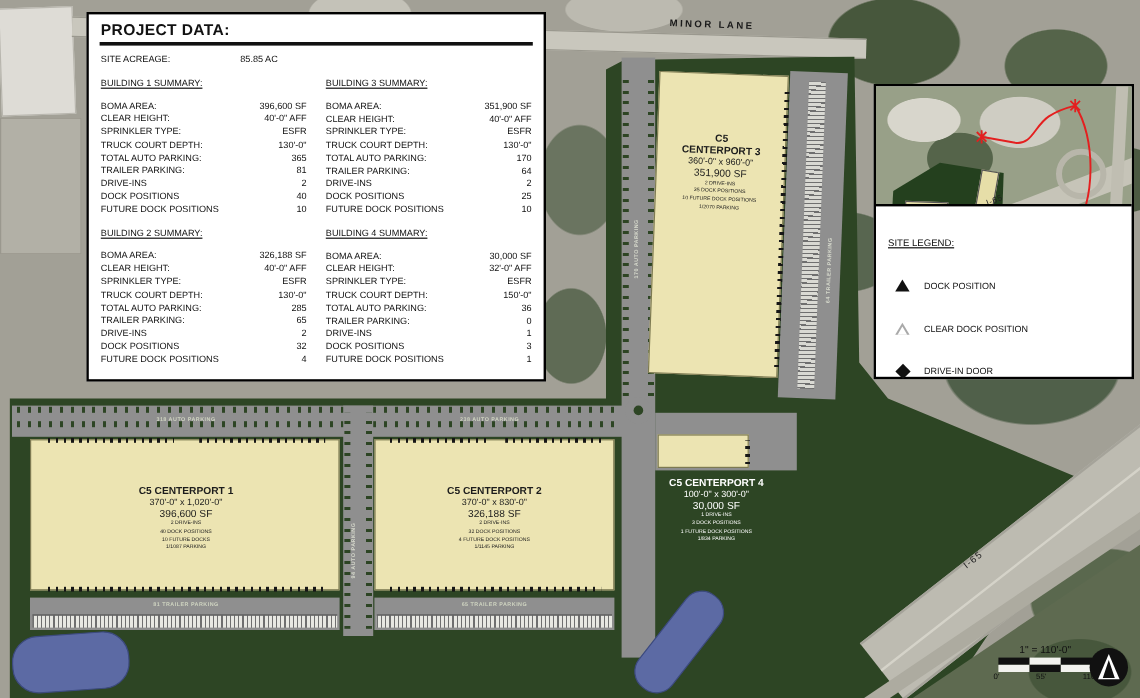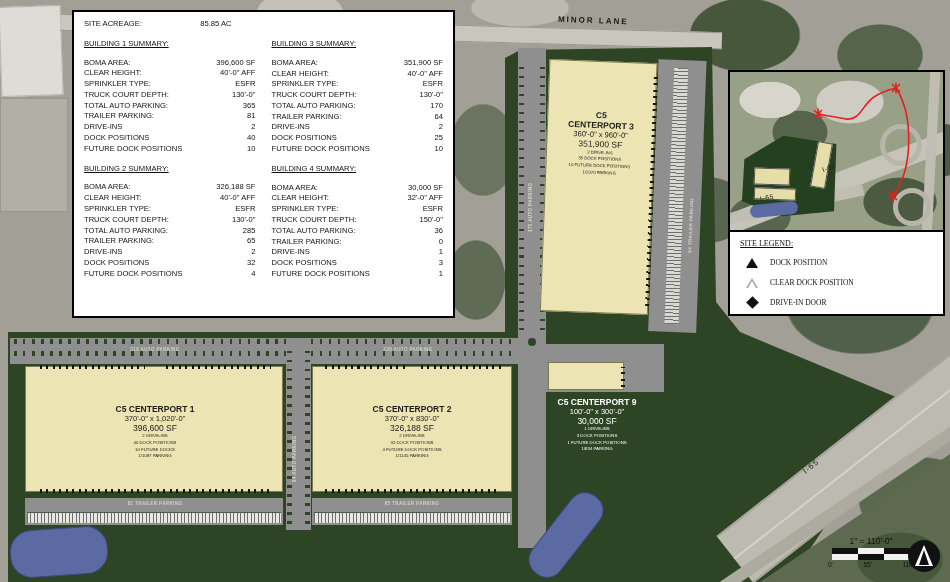--- a/index.html
+++ b/index.html
@@ -102,23 +102,23 @@
   .im-hwy2{position:absolute;left:-15px;top:128px;width:150px;height:11px;background:#c0beb2;transform:rotate(-12deg);}
   .im-roadr{position:absolute;left:196px;top:-4px;width:10px;height:170px;background:#c0beb2;transform:rotate(3deg);}
   .im-ramp{position:absolute;border:5px solid #b8b6aa;border-radius:50%;background:transparent;}
   .im-site{position:absolute;left:12px;top:62px;width:118px;height:84px;background:#24401e;
     clip-path:polygon(35% 2%,80% 12%,78% 92%,34% 98%,0 80%,2% 30%);}
   .im-bld{position:absolute;background:#e6dea8;border:1px solid #555;box-sizing:border-box;}
   .im-pond{position:absolute;left:20px;top:131px;width:48px;height:13px;background:#5c6aa4;border-radius:7px;transform:rotate(-6deg);}
   .im-i65{position:absolute;font-size:7px;color:#222;letter-spacing:.5px;}
   .route-svg{position:absolute;left:0;top:0;}
   
-  .legend{padding:3px 0 0 0;font-size:7.5px;font-family:Liberation Serif, serif;}
+  .legend{padding:22px 0 0 0;font-size:7.5px;}
   .lg-title{text-decoration:underline;margin:4px 0 2px 10px;font-size:8px;}
-  .lg-row{display:flex;gap:10px;margin:10px 0 0 14px;}
+  .lg-row{display:flex;align-items:center;gap:10px;margin:26px 0 0 14px;}
   .lg-ic{width:16px;display:flex;justify-content:center;align-items:center;}
   .tri-f{width:0;height:0;border-left:6px solid transparent;border-right:6px solid transparent;border-bottom:10px solid #111;}
   .tri-o{position:relative;width:0;height:0;border-left:6px solid transparent;border-right:6px solid transparent;border-bottom:10px solid #a9a9a9;}
   .tri-o::after{content:"";position:absolute;left:-4px;top:3px;border-left:4px solid transparent;border-right:4px solid transparent;border-bottom:7px solid #fff;}
   .diam{width:9px;height:9px;background:#111;transform:rotate(45deg);}
   
   .sb{left:832px;top:536px;width:84px;color:#111;}
   .sb-title{font-size:8.5px;text-align:center;width:78px;}
   .sb-bar{position:relative;width:78px;height:12px;margin-top:2px;}
   .sb-bar div{position:absolute;width:26px;height:6px;}
@@ -223,30 +223,31 @@
   <div class="bld-label" style="left:327px;top:404px;width:170px;">
     <div class="nm">C5 CENTERPORT 2</div>
     <div class="dm">370'-0" x 830'-0"</div>
     <div class="ar">326,188 SF</div>
     <div class="dt">2 DRIVE-INS</div>
     <div class="dt">32 DOCK POSITIONS</div>
     <div class="dt">4 FUTURE DOCK POSITIONS</div>
     <div class="dt">1/1145 PARKING</div>
   </div>
   <div class="bld-label white-label" style="left:533px;top:397px;width:128px;">
-    <div class="nm">C5 CENTERPORT 9</div>
+    <div class="nm">C5 CENTERPORT 4</div>
     <div class="dm">100'-0" x 300'-0"</div>
     <div class="ar">30,000 SF</div>
     <div class="dt">1 DRIVE-INS</div>
     <div class="dt">3 DOCK POSITIONS</div>
     <div class="dt">1 FUTURE DOCK POSITIONS</div>
     <div class="dt">1/834 PARKING</div>
   </div>
 
   <div class="abs" id="data-panel">
+    <div class="dp-title">PROJECT DATA:</div>
     <div class="dp-cols">
       <div>
         <div class="acre">
           <span>SITE ACREAGE:</span>
           <span>85.85 AC</span>
         </div>
         <div class="dp-h">BUILDING 1 SUMMARY:</div>
         <div class="trow">
             <span>BOMA AREA:</span>
             <span>396,600 SF</span>

